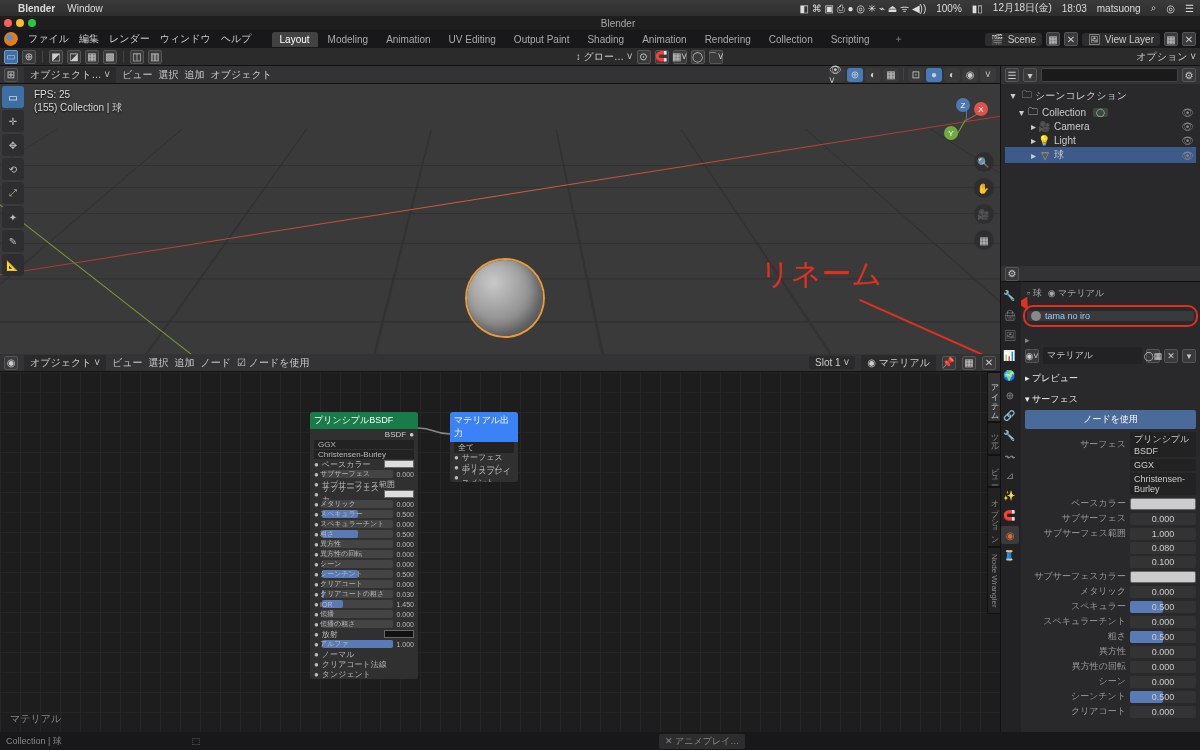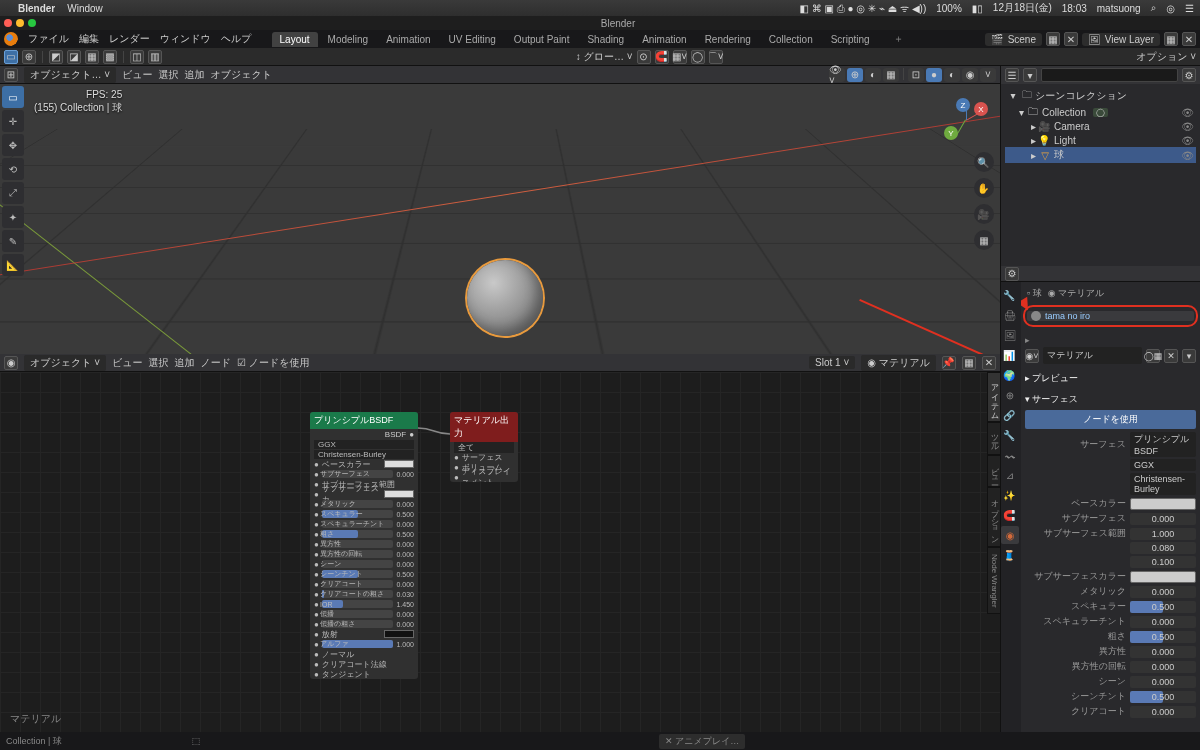--- a/index.html
+++ b/index.html
@@ -62,21 +62,21 @@
 .axis-y { position:absolute; left:-10%; right:40%; top:36%; height:1px; background:#7a9a3a; transform:rotate(38deg); transform-origin:10% 50%;}
 .sphere { position:absolute; left:467px; top:176px; width:76px; height:76px; border-radius:50%;
   background: radial-gradient(circle at 35% 30%, #c9c9c9, #8a8a8a 60%, #6a6a6a);
   box-shadow: 0 0 0 2px #e89a3d, inset -6px -6px 12px rgba(0,0,0,.3);
   background-image: radial-gradient(circle at 35% 30%, #c9c9c9, #8a8a8a 60%, #6a6a6a),
     repeating-linear-gradient(0deg, rgba(0,0,0,.08) 0 1px, transparent 1px 5px);
 }
 .tbar-l { position:absolute; left:2px; top:2px; display:flex; flex-direction:column; gap:2px;}
 .tbtn { width:22px; height:22px; background:#2e2e31; border-radius:3px; display:flex; align-items:center; justify-content:center; color:#bbb;}
 .tbtn.active { background:#3d6fa5; color:#fff;}
-.info { position:absolute; left:34px; top:4px; color:#ddd; font-size:10px; line-height:13px; text-shadow:0 1px 2px #000;text-align:right;}
+.info { position:absolute; left:34px; top:4px; color:#ddd; font-size:10px; line-height:13px; text-shadow:0 1px 2px #000;}
 .gizmo { position:absolute; right:12px; top:14px; width:44px; height:44px; }
 .gizmo .ball{position:absolute;width:14px;height:14px;border-radius:50%;display:flex;align-items:center;justify-content:center;color:#fff;font-size:8px}
 .gz-r{background:#d9534f;right:0;top:4px}.gz-g{background:#6fab3f;left:0;top:28px}.gz-b{background:#4a7ab5;right:18px;top:0}
 .gz-line{position:absolute;left:22px;top:22px;width:20px;height:1px;transform-origin:0 0}
 .nav-dots { position:absolute; right:6px; top:68px; display:flex; flex-direction:column; gap:6px;}
 .nav-dots .d { width:20px; height:20px; border-radius:50%; background:#2e2e31; display:flex;align-items:center;justify-content:center;}
 
 
 .anno { position:absolute; color:#e03020; font-size:30px; font-family:"Comic Sans MS",cursive; pointer-events:none;}
 .anno-line { position:absolute; border-top:2px solid #e03020; transform-origin:0 0; pointer-events:none;}
@@ -88,21 +88,21 @@
 .node-area .ngrid{position:absolute;inset:0;background-image:linear-gradient(#252525 1px,transparent 1px),linear-gradient(90deg,#252525 1px,transparent 1px);background-size:20px 20px;}
 .node { position:absolute; border-radius:3px; overflow:hidden; font-size:9px;}
 .node .title { padding:2px 4px; font-size:9px;}
 .node.bsdf { left:310px; top:40px; width:108px; background:#303030;}
 .node.bsdf .title { background:#1a7a4a; color:#fff;}
 .row { display:flex; padding:1px 4px; align-items:center; gap:3px; font-size:8px; color:#bbb; height:10px;}
 .slider { flex:1; height:8px; background:#444; border-radius:2px; position:relative;}
 .slider .fill{position:absolute;left:0;top:0;bottom:0;background:#5a7ab5;border-radius:2px}
 .swatch { width:30px; height:8px; background:#ddd; margin-left:auto; border:1px solid #666;}
 .node.out { left:450px; top:40px; width:68px; background:#303030;}
-.node.out .title { background:#7f1d1d; color:#fff;}
+.node.out .title { background:#3b82f6; color:#fff;}
 .node.out .row { font-size:8px;}
 .link { position:absolute; left:418px; top:52px; width:32px; height:14px; }
 .link svg { width:100%; height:100%; }
 .breadcrumb { position:absolute; left:10px; bottom:6px; color:#888;}
 
 
 .node-side { position:absolute; right:0; top:0; bottom:0; width:140px; background:#2c2c2f; border-left:1px solid #111; padding:4px; font-size:9px;}
 .ns-header { color:#ddd; padding:3px 0;}
 .ns-row { display:flex; align-items:center; padding:2px 0; gap:4px;}
 .ns-row .lab{width:36px;color:#999}
@@ -283,20 +283,21 @@
         <div class="ball gz-g">Y</div>
         <div class="ball gz-b">Z</div>
       </div>
       <div class="nav-dots">
         <div class="d">🔍</div>
         <div class="d">✋</div>
         <div class="d">🎥</div>
         <div class="d">▦</div>
       </div>
 
+      <div class="anno" style="left:760px;top:170px">リネーム</div>
       <div class="anno-line" style="left:860px;top:215px;width:160px;transform:rotate(24deg)"></div>
     </div>
 
     <div class="hdr">
       <span class="sq">◉</span>
       <span class="dd"><span>オブジェクト</span> ˅</span>
       <span>ビュー</span>
       <span>選択</span>
       <span>追加</span>
       <span>ノード</span>

